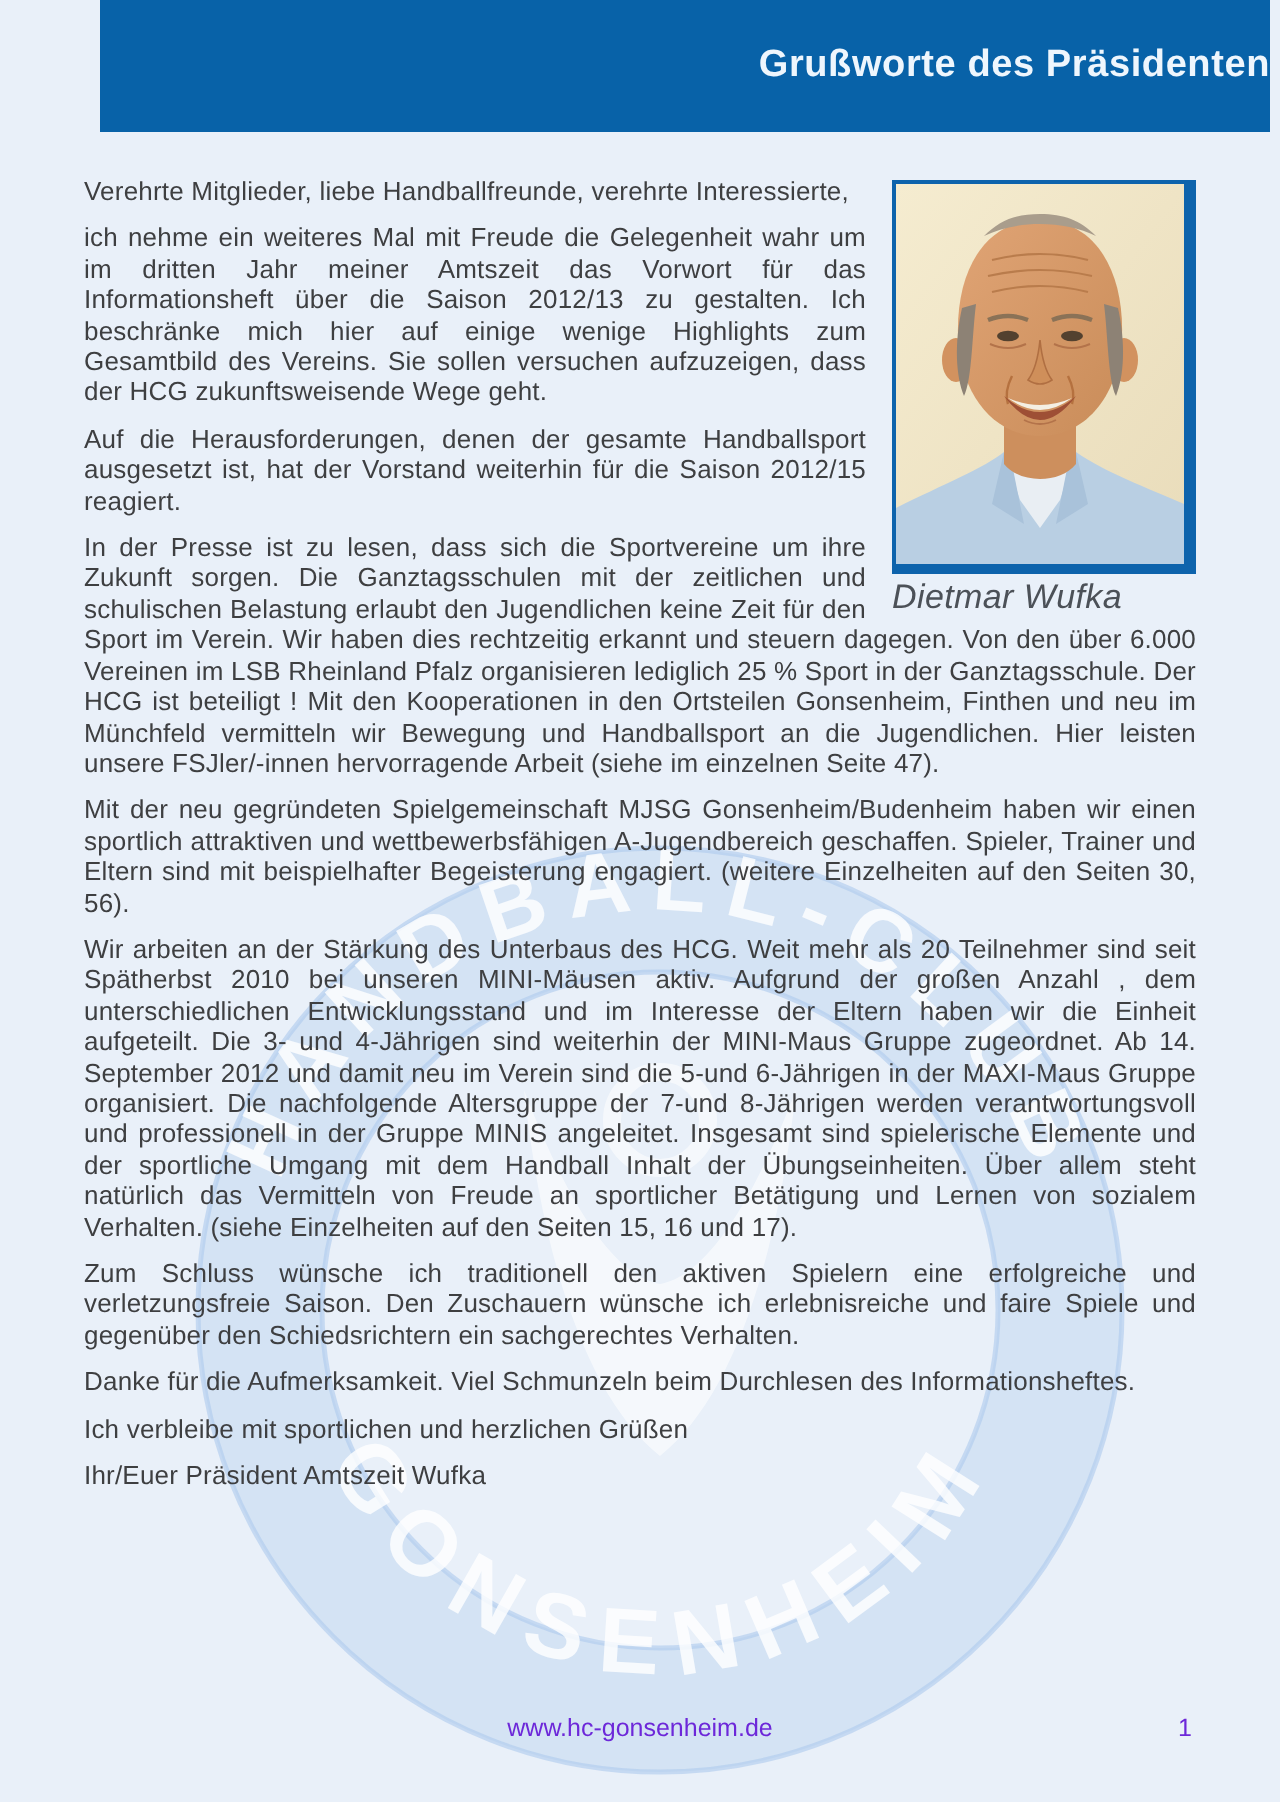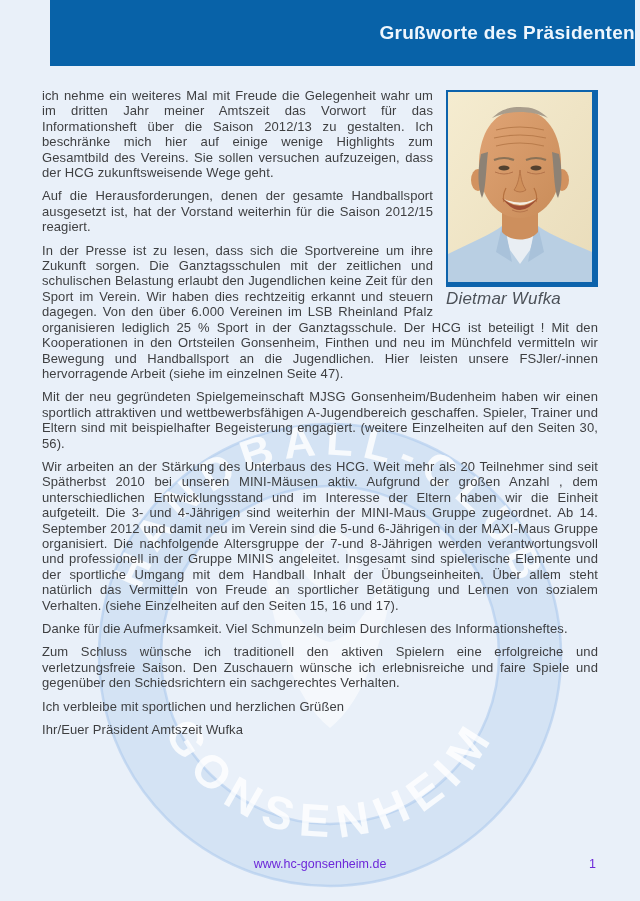--- a/index.html
+++ b/index.html
@@ -125,27 +125,28 @@
 
         <path d="M54,106 Q72,122 90,106 Q72,130 54,106 Z" fill="#9e4f35"></path>
         <path d="M56,107 Q72,119 88,107 Q72,114 56,107 Z" fill="#f4efe3"></path>
 
         <path d="M64,118 Q72,122 80,118" fill="none" stroke="#b3734a" stroke-width="0.9"></path>
       </svg>
     </div>
     <div class="photo-caption">Dietmar Wufka</div>
   </div>
 
+  <p>Verehrte Mitglieder, liebe Handballfreunde, verehrte Interessierte,</p>
   <p>ich nehme ein weiteres Mal mit Freude die Gelegenheit wahr um im dritten Jahr meiner Amtszeit das Vorwort für das Informationsheft über die Saison 2012/13 zu gestalten. Ich beschränke mich hier auf einige wenige Highlights zum Gesamtbild des Vereins. Sie sollen versuchen aufzuzeigen, dass der HCG zukunftsweisende Wege geht.</p>
   <p>Auf die Herausforderungen, denen der gesamte Handballsport ausgesetzt ist, hat der Vorstand weiterhin für die Saison 2012/15 reagiert.</p>
   <p>In der Presse ist zu lesen, dass sich die Sportvereine um ihre Zukunft sorgen. Die Ganztagsschulen mit der zeitlichen und schulischen Belastung erlaubt den Jugendlichen keine Zeit für den Sport im Verein. Wir haben dies rechtzeitig erkannt und steuern dagegen. Von den über 6.000 Vereinen im LSB Rheinland Pfalz organisieren lediglich 25 % Sport in der Ganztagsschule. Der HCG ist beteiligt ! Mit den Kooperationen in den Ortsteilen Gonsenheim, Finthen und neu im Münchfeld vermitteln wir Bewegung und Handballsport an die Jugendlichen. Hier leisten unsere FSJler/-innen hervorragende Arbeit (siehe im einzelnen Seite 47).</p>
   <p>Mit der neu gegründeten Spielgemeinschaft MJSG Gonsenheim/Budenheim haben wir einen sportlich attraktiven und wettbewerbsfähigen A-Jugendbereich geschaffen. Spieler, Trainer und Eltern sind mit beispielhafter Begeisterung engagiert. (weitere Einzelheiten auf den Seiten 30, 56).</p>
   <p>Wir arbeiten an der Stärkung des Unterbaus des HCG. Weit mehr als 20 Teilnehmer sind seit Spätherbst 2010 bei unseren MINI-Mäusen aktiv. Aufgrund der großen Anzahl , dem unterschiedlichen Entwicklungsstand und im Interesse der Eltern haben wir die Einheit aufgeteilt. Die 3- und 4-Jährigen  sind weiterhin der MINI-Maus Gruppe zugeordnet. Ab 14. September 2012 und damit neu im Verein sind die 5-und 6-Jährigen in der MAXI-Maus Gruppe organisiert. Die nachfolgende Altersgruppe der 7-und 8-Jährigen werden verantwortungsvoll und professionell in der Gruppe MINIS angeleitet. Insgesamt sind spielerische Elemente und der sportliche Umgang mit dem Handball Inhalt der Übungseinheiten. Über allem steht natürlich das Vermitteln von Freude an sportlicher Betätigung und Lernen von sozialem Verhalten. (siehe Einzelheiten auf den Seiten 15, 16 und 17).</p>
+  <p>Zum Schluss wünsche ich traditionell den aktiven Spielern eine erfolgreiche und verletzungsfreie Saison. Den Zuschauern wünsche ich erlebnisreiche und faire Spiele und gegenüber den Schiedsrichtern ein sachgerechtes Verhalten.</p>
   <p>Danke für die Aufmerksamkeit. Viel Schmunzeln beim Durchlesen des Informationsheftes.</p>
-  <p>Zum Schluss wünsche ich traditionell den aktiven Spielern eine erfolgreiche und verletzungsfreie Saison. Den Zuschauern wünsche ich erlebnisreiche und faire Spiele und gegenüber den Schiedsrichtern ein sachgerechtes Verhalten.</p>
   <p>Ich verbleibe mit sportlichen und herzlichen Grüßen</p>
   <p>Ihr/Euer Präsident Amtszeit Wufka</p>
 </div>
 
 <div class="footer">
   <span>www.hc-gonsenheim.de</span>
   <span class="page-number">1</span>
 </div>
 
 </body></html>

